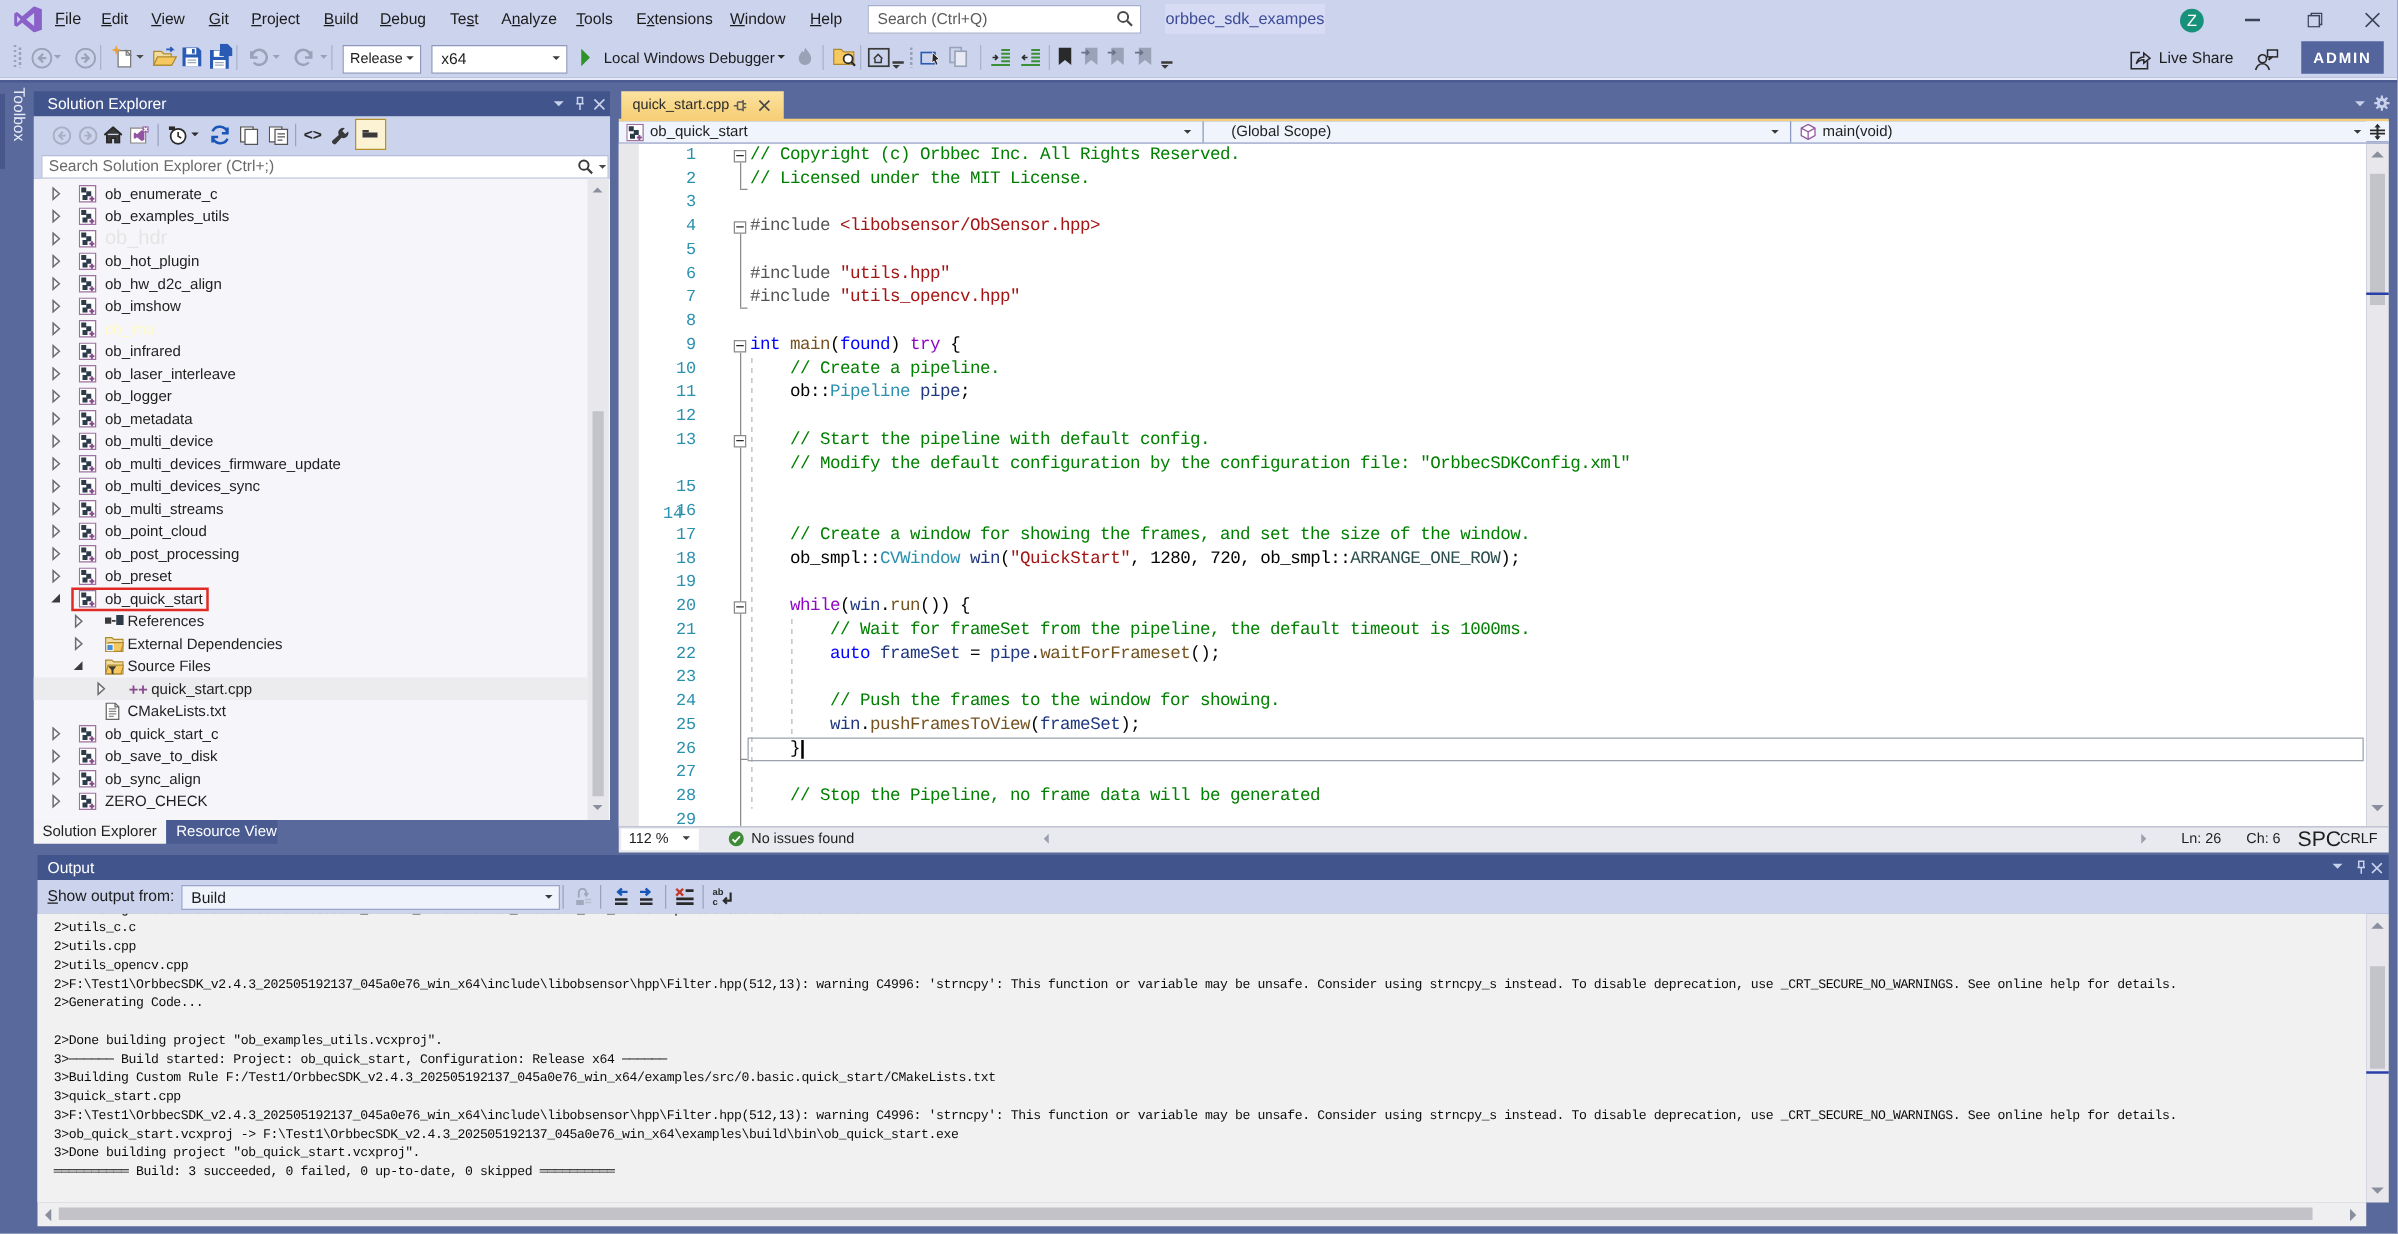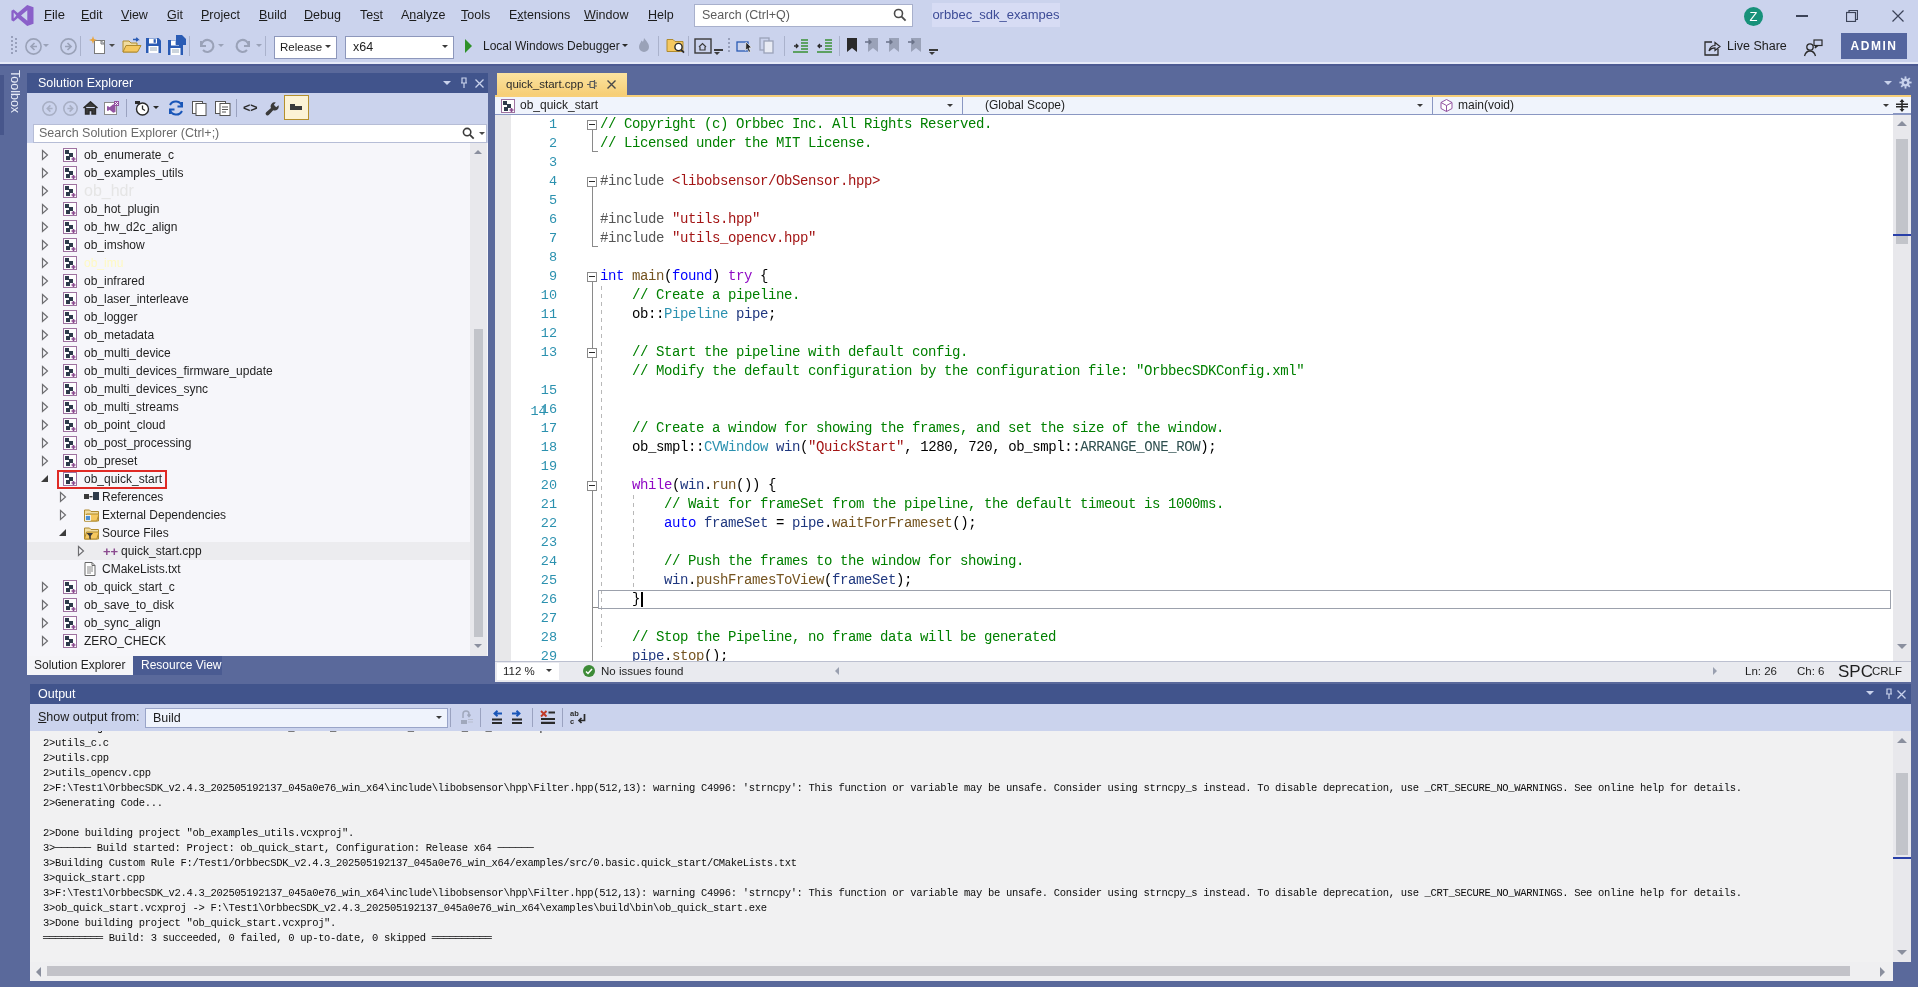--- a/index.html
+++ b/index.html
@@ -633,21 +633,20 @@
     <div class="lnum" style="position:absolute;left:520px;top:552px;width:37px;height:19px;line-height:19px;text-align:right;">24</div>
     <div class="code" style="position:absolute;left:600px;top:552px;width:1290px;height:19px;line-height:19px;">        <i class="g">// Push the frames to the window for showing.</i></div>
     <div class="lnum" style="position:absolute;left:520px;top:571px;width:37px;height:19px;line-height:19px;text-align:right;">25</div>
     <div class="code" style="position:absolute;left:600px;top:571px;width:1290px;height:19px;line-height:19px;">        <i class="lv">win</i>.<i class="fn">pushFramesToView</i>(<i class="lv">frameSet</i>);</div>
     <div class="lnum" style="position:absolute;left:520px;top:590px;width:37px;height:19px;line-height:19px;text-align:right;">26</div>
     <div class="code" style="position:absolute;left:600px;top:590px;width:1290px;height:19px;line-height:19px;">    }</div>
     <div class="lnum" style="position:absolute;left:520px;top:609px;width:37px;height:19px;line-height:19px;text-align:right;">27</div>
     <div class="lnum" style="position:absolute;left:520px;top:628px;width:37px;height:19px;line-height:19px;text-align:right;">28</div>
     <div class="code" style="position:absolute;left:600px;top:628px;width:1290px;height:19px;line-height:19px;">    <i class="g">// Stop the Pipeline, no frame data will be generated</i></div>
     <div class="lnum" style="position:absolute;left:520px;top:647px;width:37px;height:19px;line-height:19px;text-align:right;">29</div>
-    <div class="code" style="position:absolute;left:600px;top:647px;width:1290px;height:19px;line-height:19px;">    <i class="lv">pipe</i>.<i class="fn">stop</i>();</div>
     <div style="position:absolute;left:601px;top:286px;width:1px;height:361px;background:repeating-linear-gradient(to bottom,#b8b8b8 0 4px,transparent 4px 8px);"></div>
     <div style="position:absolute;left:633px;top:495px;width:1px;height:95px;background:repeating-linear-gradient(to bottom,#b8b8b8 0 4px,transparent 4px 8px);"></div>
     <div style="position:absolute;left:592px;top:130px;width:1px;height:21px;background:#8a8a8a;"></div>
     <div style="position:absolute;left:592px;top:151px;width:6px;height:1px;background:#8a8a8a;"></div>
     <div style="position:absolute;left:592px;top:187px;width:1px;height:59px;background:#8a8a8a;"></div>
     <div style="position:absolute;left:592px;top:246px;width:6px;height:1px;background:#8a8a8a;"></div>
     <div style="position:absolute;left:592px;top:282px;width:1px;height:379px;background:#8a8a8a;"></div>
     <div style="position:absolute;left:592px;top:607px;width:6px;height:1px;background:#8a8a8a;"></div>
     <div style="position:absolute;left:587px;top:120px;width:10px;height:10px;border:1px solid #8a8a8a;background:#fff;box-sizing:border-box;z-index:3;"></div>
     <div style="position:absolute;left:589px;top:124px;width:6px;height:1.4px;background:#2a2a2a;z-index:4;"></div>

